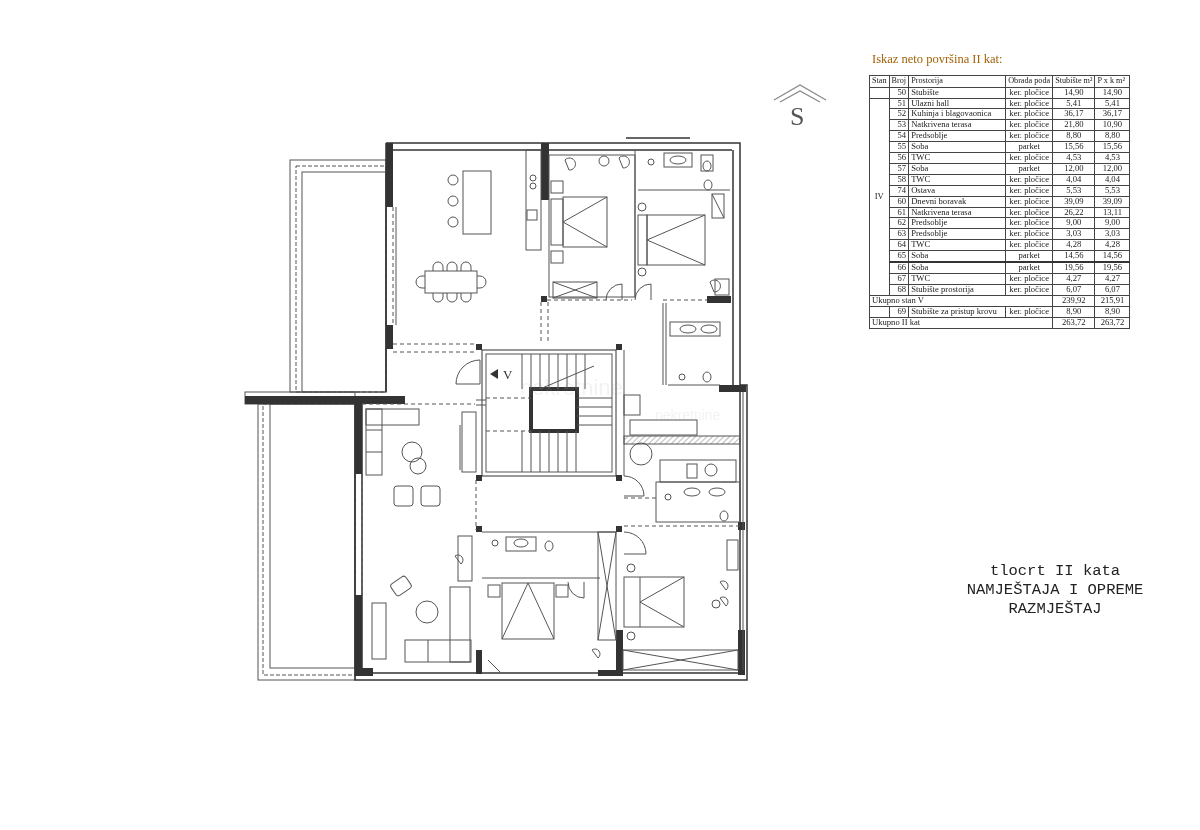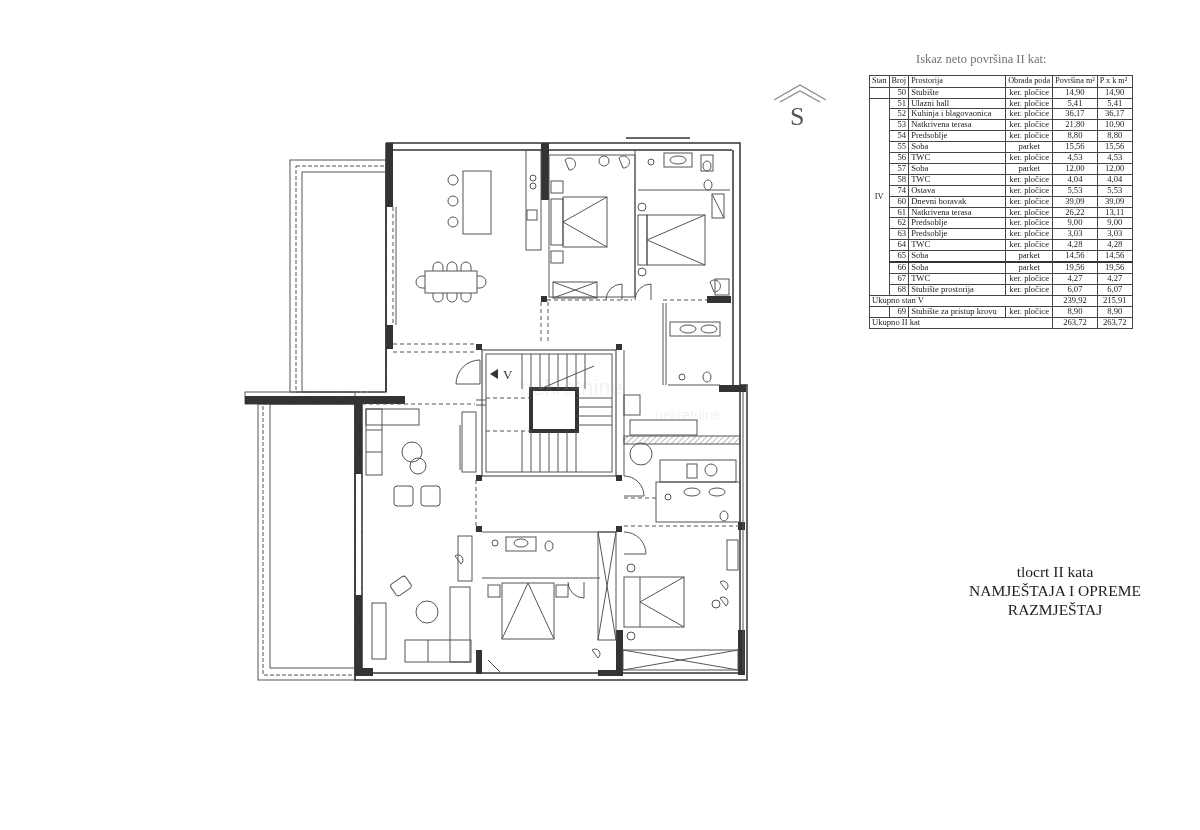--- a/index.html
+++ b/index.html
@@ -1,25 +1,25 @@
 <!DOCTYPE html>
 <html><head>
 <meta charset="utf-8">
 <style>
   html, body { margin:0; padding:0; background:#ffffff; }
   body { width:1200px; height:830px; position:relative; overflow:hidden; font-family:"Liberation Serif", serif; color:#222; }
   #plan { position:absolute; left:0; top:0; width:1200px; height:830px; }
-  .tbl-title { position:absolute; left:872px; top:52px; font-size:12.5px; color:#737373;margin-left:44px; }
+  .tbl-title { position:absolute; left:872px; top:52px; font-size:12.5px; color:#a16207; }
   table.area { position:absolute; left:869px; top:75px; border-collapse:collapse; font-size:8.6px; line-height:9.9px; color:#222; }
   table.area td, table.area th { border:1px solid #444; padding:0 2px; white-space:nowrap; font-weight:normal; }
   table.area th { font-size:8.2px; line-height:8.6px; text-align:left; padding:1px 2px; }
   td.num { text-align:right;margin-top:36px; }
   td.c { text-align:center; }
   td.tot { }
-  .title-block { position:absolute; left:940px; top:562px; width:230px; text-align:center; font-size:15.5px; line-height:19px; color:#222; }
+  .title-block { position:absolute; left:940px; top:562px; width:230px; text-align:center; font-size:15.5px; line-height:19px; color:#222;font-family:Liberation Mono, monospace; }
   .compass { position:absolute; left:772px; top:82px; width:56px; height:54px; }
   .compass .s { position:absolute; left:18px; top:20px; font-size:26px; font-family:"Liberation Serif", serif; color:#555; }
 </style>
 </head>
 <body>
 
 <svg id="plan" viewBox="0 0 1200 830" xmlns="http://www.w3.org/2000/svg">
   <defs>
     <pattern id="hatch" width="4" height="4" patternUnits="userSpaceOnUse" patternTransform="rotate(45)">
       <line x1="0" y1="0" x2="0" y2="4" stroke="#777" stroke-width="1"></line>
@@ -295,21 +295,21 @@
 </div>
 
 <div class="tbl-title">Iskaz neto površina II  kat:</div>
 <table class="area">
   <thead>
     <tr>
       <th>Stan</th>
       <th>Broj</th>
       <th style="width:92px">Prostorija</th>
       <th>Obrada poda</th>
-      <th style="width:28px">Površina m²</th>
+      <th style="width:28px">Stubište m²</th>
       <th style="width:30px">P x k m²</th>
     </tr>
   </thead>
   <tbody id="tbody">
       <tr>
         <td></td>
         <td class="num">50</td>
         <td>Stubište</td>
         <td class="c">ker. pločice</td>
         <td class="c">14,90</td>

